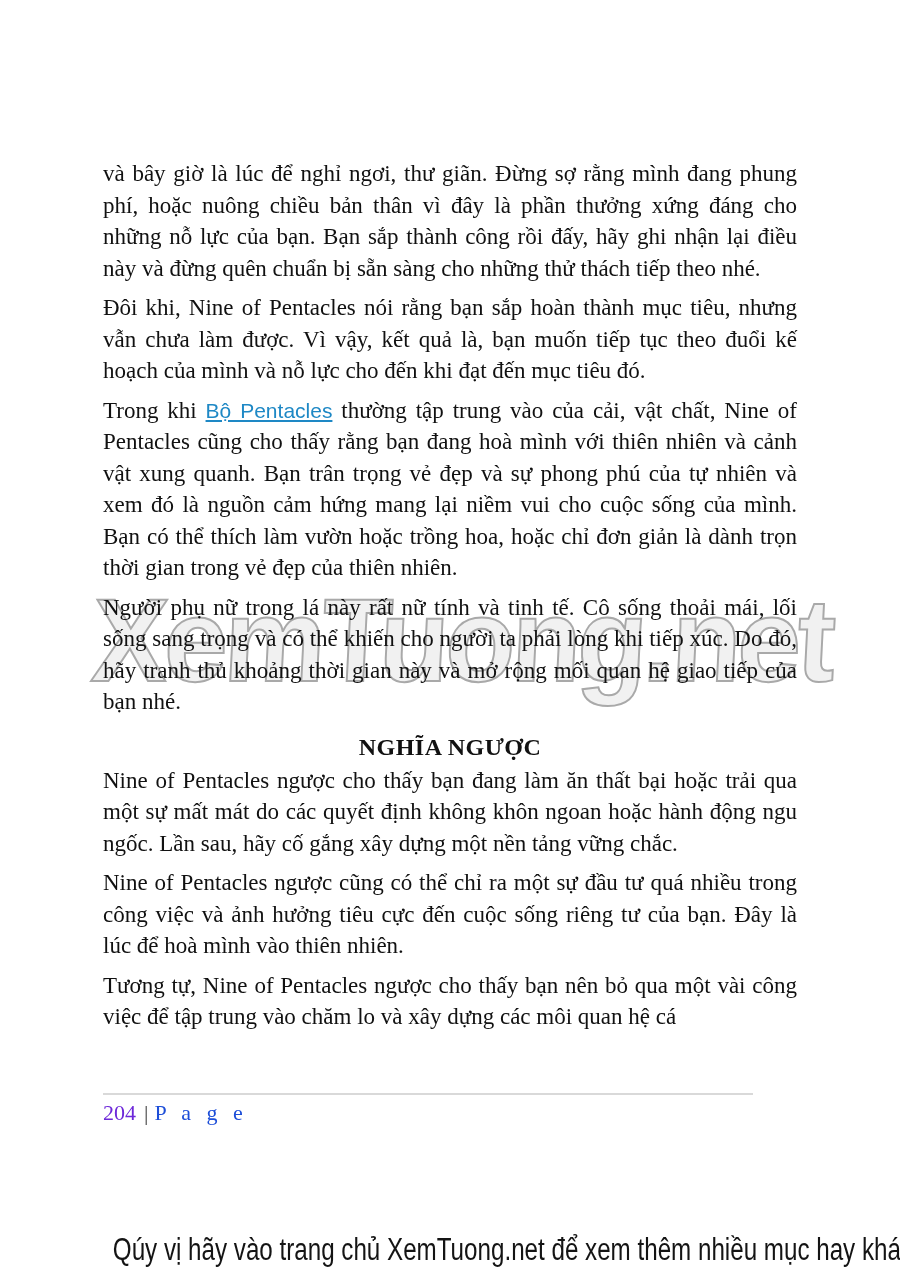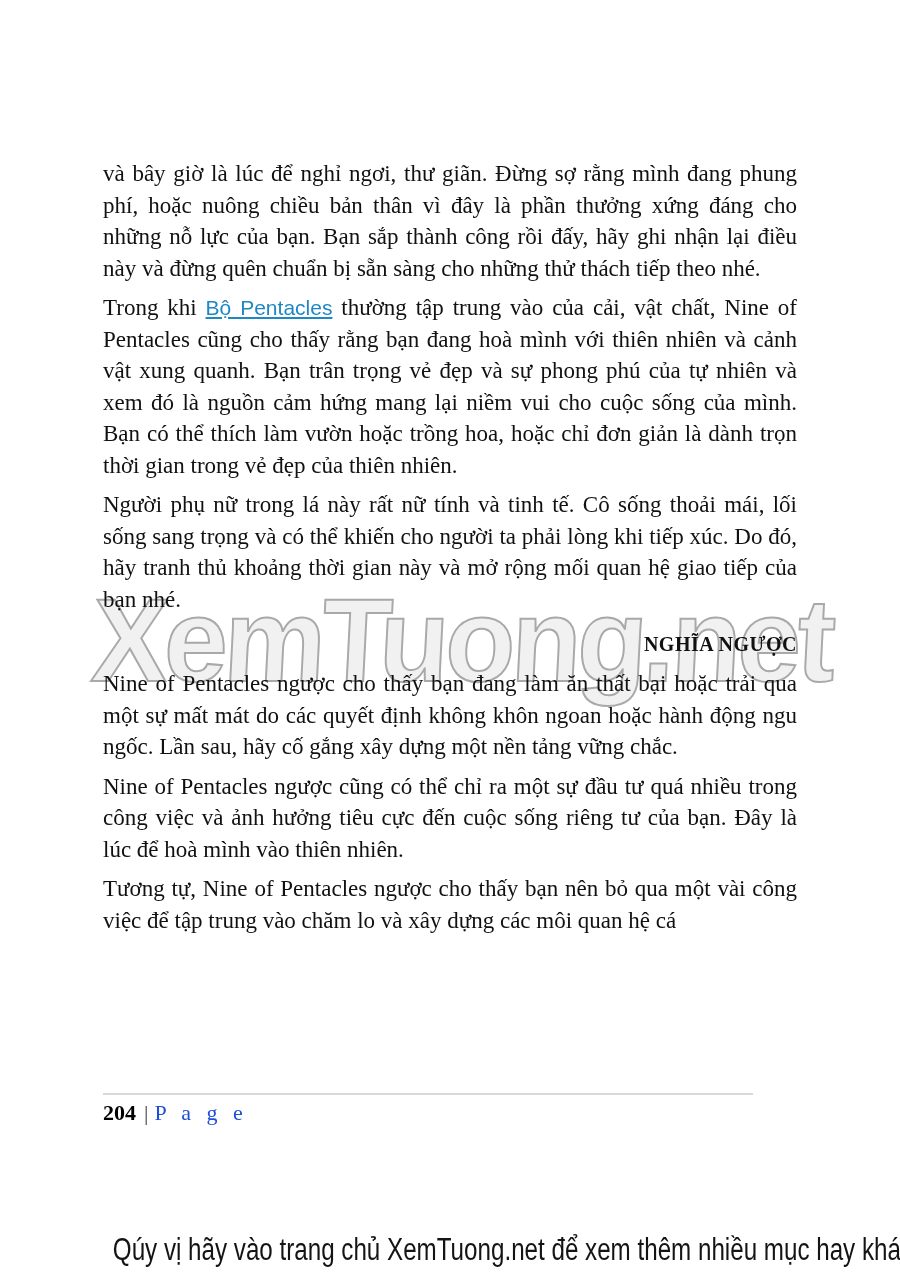--- a/index.html
+++ b/index.html
@@ -34,25 +34,25 @@
     top:158px;left:103px;
     width:694px;
     z-index:1;
     font-size:23px;
     line-height:31.5px;
     text-align:justify;
   }
   .content p{margin:0 0 8px 0;}
   .content p.last{margin-bottom:15px;}
   h2.reversed-heading{
-    margin:14px 0 9px 0;
-    font-size:20px;
+    margin:14px 0 3px 0;
+    font-size:24px;
     line-height:30px;
     font-weight:bold;
-    text-align:right;
+    text-align:center;
     letter-spacing:0.5px;
   }
   a.inline-link{
     font-family:"Liberation Sans","DejaVu Sans",sans-serif;
     font-size:21px;
     text-decoration:underline;
     cursor:pointer;
   }
   
   .rule{
@@ -62,21 +62,21 @@
     background:#d9d9d9;
     z-index:1;
   }
   .page-footer{
     position:absolute;
     top:1100px;left:103px;
     z-index:1;
     font-size:22px;
     white-space:nowrap;
   }
-  .page-footer .num{font-weight:bold;color:#000000;}
+  .page-footer .num{font-weight:normal;color:#6d28d9;}
   .page-footer .sep{color:#444;margin:0 6px 0 8px;}
   .page-footer .word{color:#1d4ed8;letter-spacing:5px;}
   
   .site-footer{
     position:absolute;
     top:1233px;left:0;
     width:900px;
     text-align:center;
     z-index:1;
   }
@@ -92,20 +92,21 @@
   }
 </style>
 </head>
 <body>
 
 <div class="watermark">XemTuong.net</div>
 
 <div class="content">
   <p>và bây giờ là lúc để nghỉ ngơi, thư giãn. Đừng sợ rằng mình đang phung phí, hoặc nuông chiều bản thân vì đây là phần thưởng xứng đáng cho những nỗ lực của bạn. Bạn sắp thành công rồi đấy, hãy ghi nhận lại điều này và đừng quên chuẩn bị sẵn sàng cho những thử thách tiếp theo nhé.</p>
 
+  <p>Đôi khi, Nine of Pentacles nói rằng bạn sắp hoàn thành mục tiêu, nhưng vẫn chưa làm được. Vì vậy, kết quả là, bạn muốn tiếp tục theo đuổi kế hoạch của mình và nỗ lực cho đến khi đạt đến mục tiêu đó.</p>
 
   <p><span>Trong khi </span><a class="inline-link" style="color:#1e88c5">Bộ Pentacles</a><span> thường tập trung vào của cải, vật chất, Nine of Pentacles cũng cho thấy rằng bạn đang hoà mình với thiên nhiên và cảnh vật xung quanh. Bạn trân trọng vẻ đẹp và sự phong phú của tự nhiên và xem đó là nguồn cảm hứng mang lại niềm vui cho cuộc sống của mình. Bạn có thể thích làm vườn hoặc trồng hoa, hoặc chỉ đơn giản là dành trọn thời gian trong vẻ đẹp của thiên nhiên.</span></p>
 
   <p>Người phụ nữ trong lá này rất nữ tính và tinh tế. Cô sống thoải mái, lối sống sang trọng và có thể khiến cho người ta phải lòng khi tiếp xúc. Do đó, hãy tranh thủ khoảng thời gian này và mở rộng mối quan hệ giao tiếp của bạn nhé.</p>
 
   <h2 class="reversed-heading">NGHĨA NGƯỢC</h2>
 
   <p>Nine of Pentacles ngược cho thấy bạn đang làm ăn thất bại hoặc trải qua một sự mất mát do các quyết định không khôn ngoan hoặc hành động ngu ngốc. Lần sau, hãy cố gắng xây dựng một nền tảng vững chắc.</p>
 
   <p>Nine of Pentacles ngược cũng có thể chỉ ra một sự đầu tư quá nhiều trong công việc và ảnh hưởng tiêu cực đến cuộc sống riêng tư của bạn. Đây là lúc để hoà mình vào thiên nhiên.</p>

